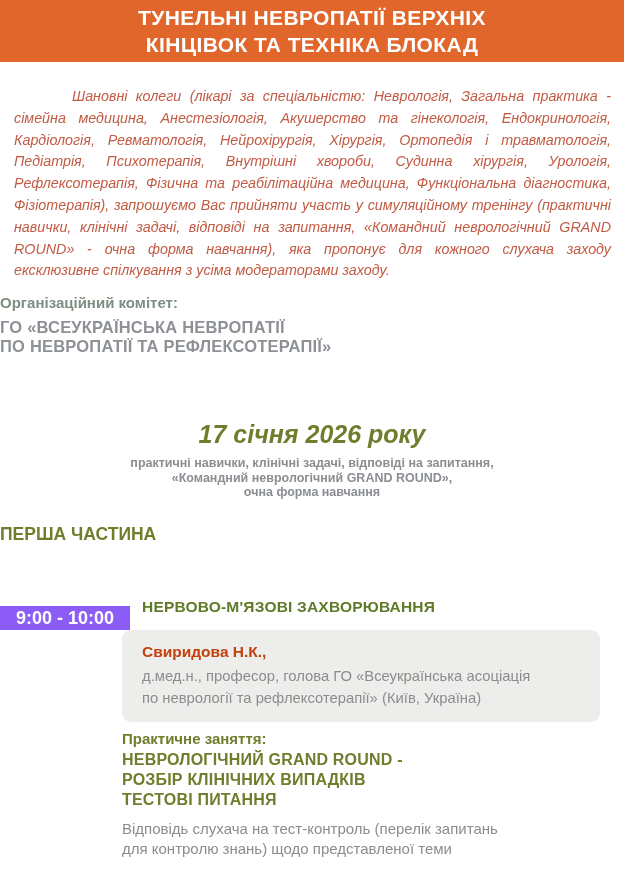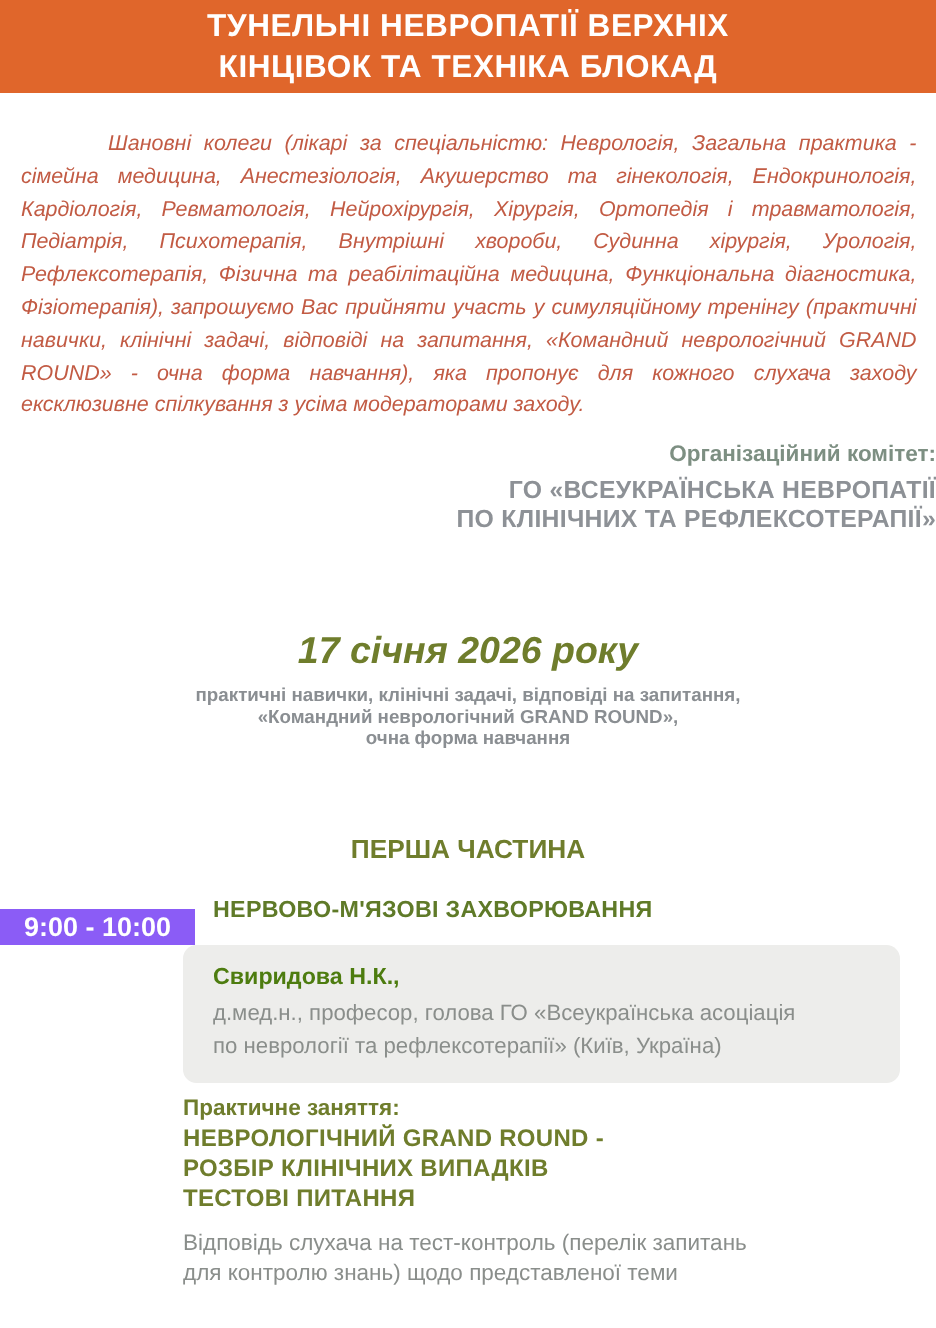--- a/index.html
+++ b/index.html
@@ -44,21 +44,21 @@
     line-height: 21.8px;
     text-align: justify;
     text-indent: 58px;
   }
 
   
   .committee {
     position: absolute;
     top: 294px;
     left: 0; right: 0;
-    text-align: right;
+    text-align: left;
   }
   .committee .label {
     color: #7D8F82;
     font-weight: bold;
     font-size: 15px;
     margin-bottom: 7px;
   }
   .committee .name {
     color: #8D9196;
     font-weight: bold;
@@ -85,23 +85,23 @@
     text-align: center;
     color: #8A8E92;
     font-weight: bold;
     font-size: 12.5px;
     line-height: 14.5px;
   }
 
   
   .part {
     position: absolute;
-    top: 556px;
-    left: 0; right: 0;
-    text-align: center;
+    top: 524px;
+    left: 0; right: 0;
+    text-align: left;
     color: #6F7D2C;
     font-weight: bold;
     font-size: 17.5px;
     line-height: 21px;
   }
 
   
   .session-row {
     position: absolute;
     top: 595px;
@@ -137,21 +137,21 @@
     top: 630px;
     left: 122px;
     width: 478px;
     height: 92px;
     background: #EDEDEB;
     border-radius: 9px;
     box-sizing: border-box;
     padding: 13px 20px;
   }
   .speaker-box .name {
-    color: #4d7c0f;
+    color: #c2410c;
     font-weight: bold;
     font-size: 15.5px;
     margin-bottom: 5px;
   }
   .speaker-box .cred {
     color: #8A8E8B;
     font-size: 14.8px;
     line-height: 21.5px;
   }
 
@@ -190,21 +190,21 @@
   <div class="banner">
     <div class="line">ТУНЕЛЬНІ НЕВРОПАТІЇ ВЕРХНІХ</div>
     <div class="line">КІНЦІВОК ТА ТЕХНІКА БЛОКАД</div>
   </div>
 
   <div class="intro">Шановні колеги (лікарі за спеціальністю: Неврологія, Загальна практика - сімейна медицина, Анестезіологія, Акушерство та гінекологія, Ендокринологія, Кардіологія, Ревматологія, Нейрохірургія, Хірургія, Ортопедія і травматологія, Педіатрія, Психотерапія, Внутрішні хвороби, Судинна хірургія, Урологія, Рефлексотерапія, Фізична та реабілітаційна медицина, Функціональна діагностика, Фізіотерапія), запрошуємо Вас прийняти участь у симуляційному тренінгу (практичні навички, клінічні задачі, відповіді на запитання, «Командний неврологічний GRAND ROUND» - очна форма навчання), яка пропонує для кожного слухача заходу ексклюзивне спілкування з усіма модераторами заходу.</div>
 
   <div class="committee">
     <div class="label">Організаційний комітет:</div>
     <div class="name">ГО «ВСЕУКРАЇНСЬКА НЕВРОПАТІЇ</div>
-    <div class="name">ПО КЛІНІЧНИХ ТА РЕФЛЕКСОТЕРАПІЇ»</div>
+    <div class="name">ПО НЕВРОПАТІЇ ТА РЕФЛЕКСОТЕРАПІЇ»</div>
   </div>
 
   <div class="event-date">17 січня 2026 року</div>
 
   <div class="event-details">
     <div>практичні навички, клінічні задачі, відповіді на запитання,</div>
     <div>«Командний неврологічний GRAND ROUND»,</div>
     <div>очна форма навчання</div>
   </div>
 

